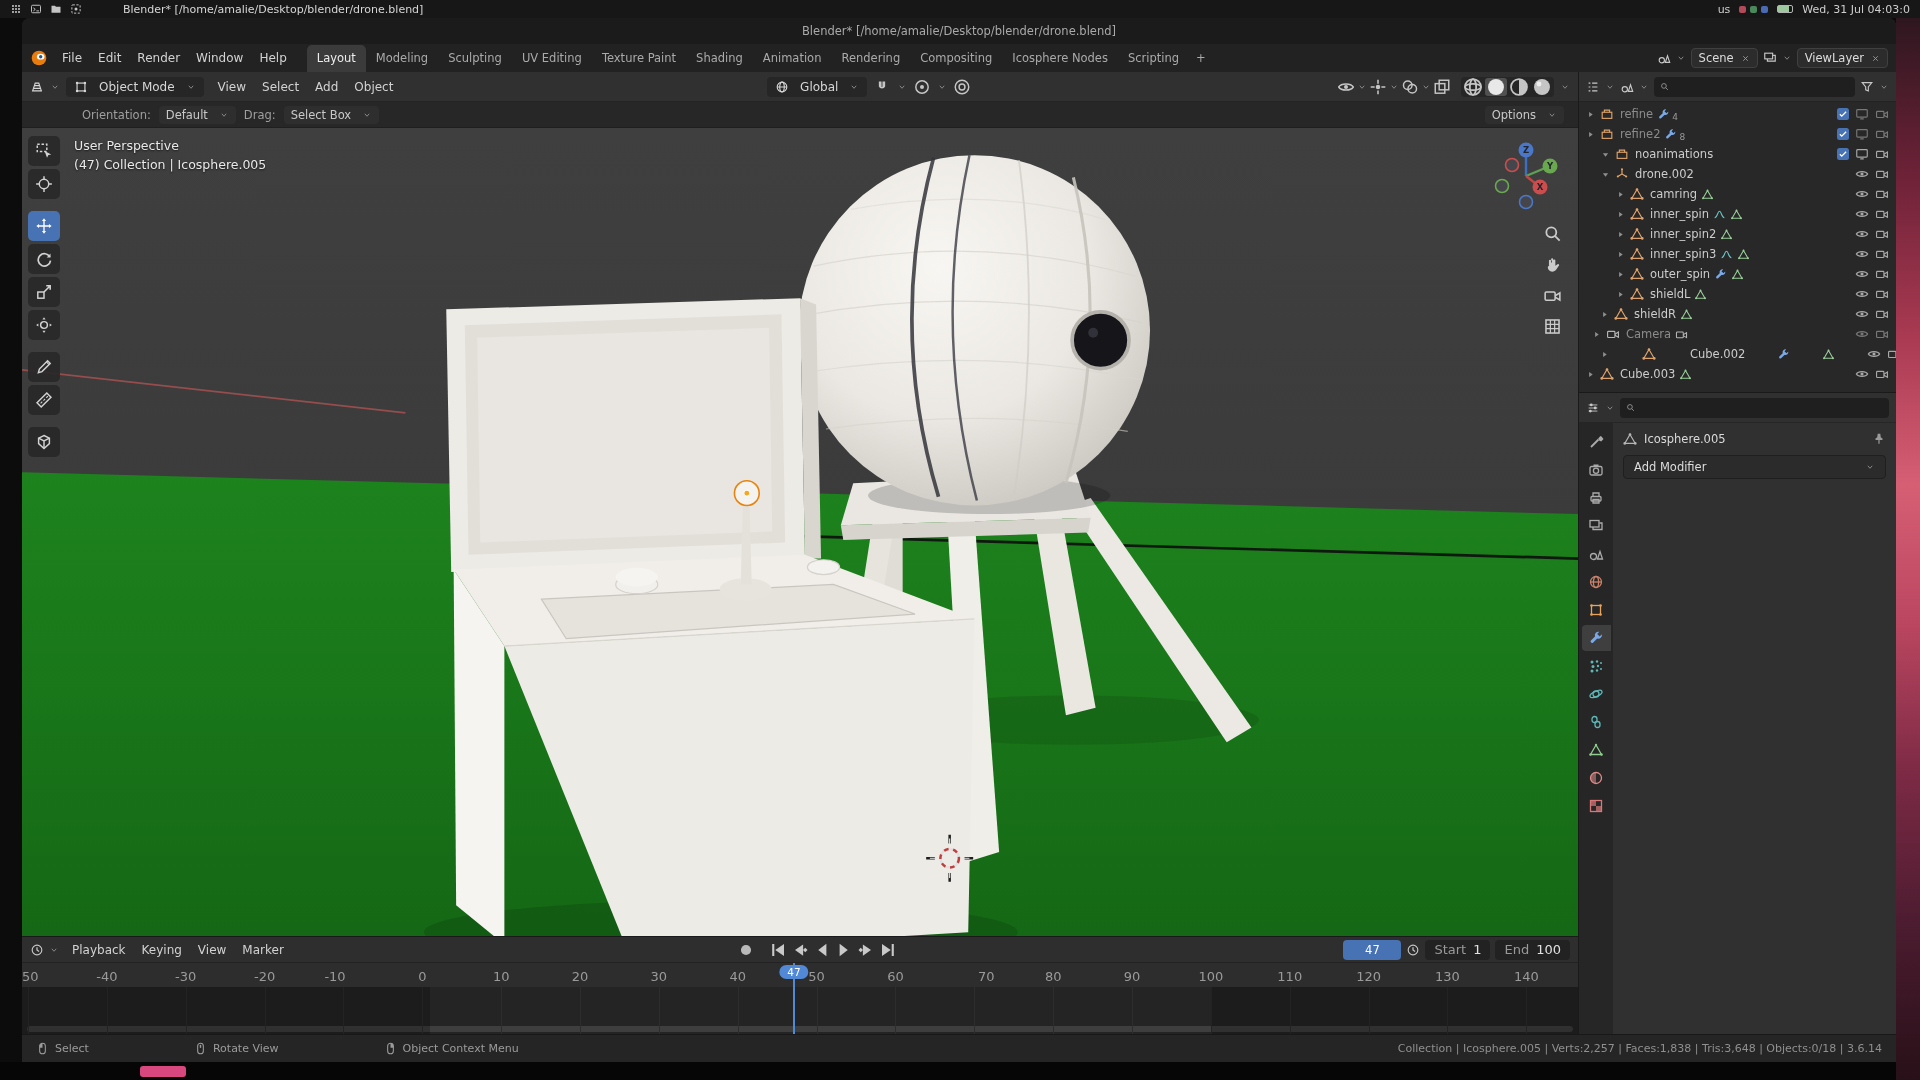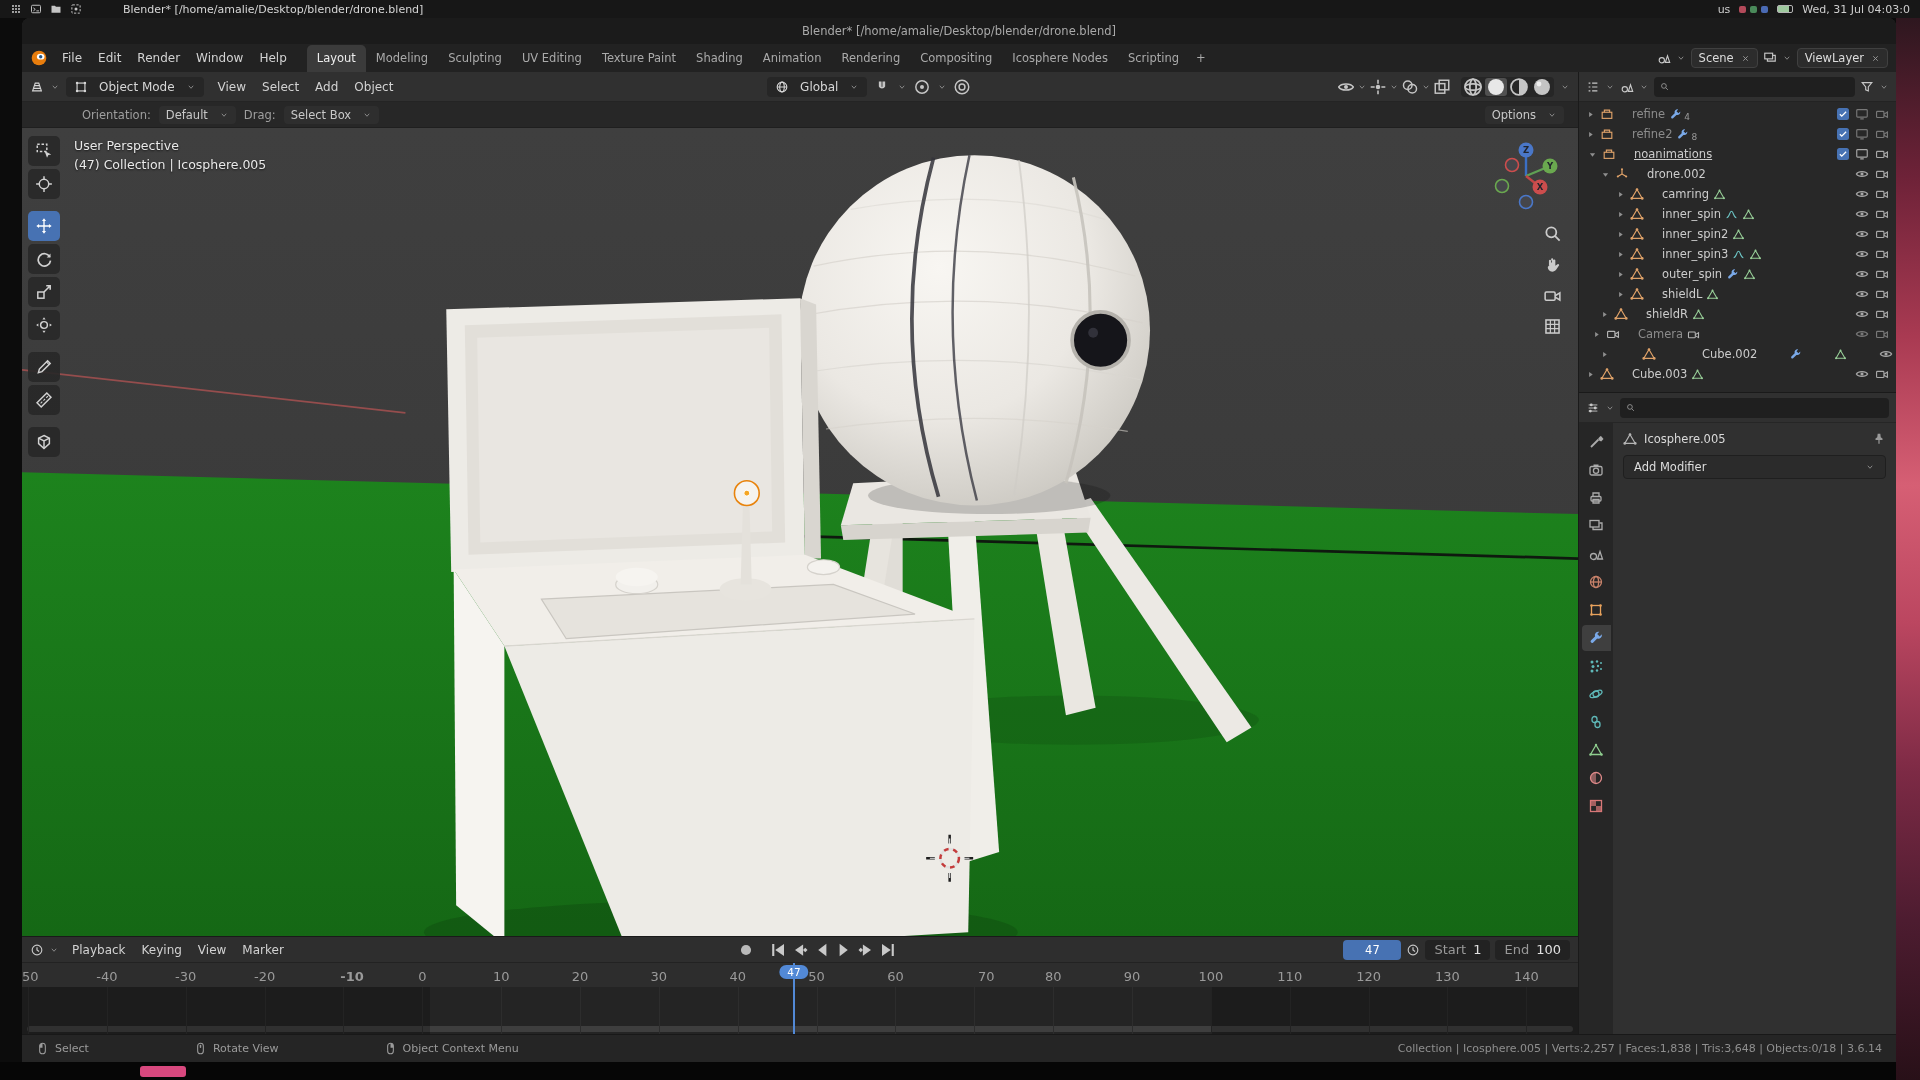--- a/index.html
+++ b/index.html
@@ -109,21 +109,21 @@
     border-bottom:1px solid #232323;flex:none}
   .search{flex:1;height:20px;background:#1f1f1f;border-radius:4px;display:flex;align-items:center;gap:5px;
     padding:0 6px;color:#8a8a8a}
   .search input{flex:1;background:transparent;border:none;outline:none;color:#c5c5c5;font-size:11px;
     font-family:"DejaVu Sans",sans-serif}
   #outliner-rows{flex:1;overflow:hidden;padding-top:2px}
   .orow{height:20px;display:flex;align-items:center;gap:4px;font-size:11.5px;color:#ccc;padding-right:7px}
   .orow .arrow{width:11px;height:11px;color:#8f8f8f}
   .oi{width:14px;height:14px}
   .oi.small{width:13px;height:13px}
-  .olabel{margin-left:14px;white-space:nowrap}
+  .olabel{margin-left:2px;white-space:nowrap}
   .orow.dim .olabel{color:#8b8b8b}
   .badge{font-size:9px;color:#9a9a9a;align-self:flex-end;margin:0 0 2px -2px}
   .oright{margin-left:auto;display:flex;gap:6px;align-items:center;color:#a8a8a8}
   .tgl{width:14px;height:14px}
   .orow.dim .tgl{color:#787878}
   .cbx{width:12px;height:12px;background:var(--accent-blue);border-radius:2.5px;display:inline-flex;
     align-items:center;justify-content:center}
   .cbx svg{width:10px;height:10px}
   .c-orange{color:var(--collection-orange)}
   .c-green{color:var(--mesh-green)}
@@ -728,21 +728,21 @@
             <div class="range-field">
               <label>End</label>
               <span>100</span>
             </div>
           </div>
           <div id="tl-ruler">
               <span class="tick" style="left: 6px;">-50</span>
               <span class="tick" style="left: 84.86px;">-40</span>
               <span class="tick" style="left: 163.72px;">-30</span>
               <span class="tick" style="left: 242.58px;">-20</span>
-              <span class="tick" style="left: 330px; font-weight: bold;">-10</span>
+              <span class="tick" style="left: 313px;">-10</span>
               <span class="tick" style="left: 400.3px;">0</span>
               <span class="tick" style="left: 479.16px;">10</span>
               <span class="tick" style="left: 558.02px;">20</span>
               <span class="tick" style="left: 636.88px;">30</span>
               <span class="tick" style="left: 715.74px;">40</span>
               <span class="tick" style="left: 794.6px;">50</span>
               <span class="tick" style="left: 873.46px;">60</span>
               <span class="tick" style="left: 952.32px; margin-left: 12px;">70</span>
               <span class="tick" style="left: 1031.18px;">80</span>
               <span class="tick" style="left: 1110.04px;">90</span>
@@ -900,21 +900,21 @@
                     </svg>
                   </span>
                   <span class="icon tgl">
                     <svg viewBox="0 0 16 16">
                       <rect x="1.8" y="5" width="8.4" height="7" rx="1" fill="none" stroke="currentColor" stroke-width="1.3"></rect>
                       <path d="M10.2 8.2l4-2.4v6l-4-2.4" fill="none" stroke="currentColor" stroke-width="1.3"></path>
                     </svg>
                   </span>
                 </span>
               </div>
-              <div class="orow" style="padding-left: 8px; text-decoration: underline;">
+              <div class="orow" style="padding-left: 21px;">
                 <span class="icon arrow">
                   <svg viewBox="0 0 16 16">
                     <path d="M4.2 6L8 11.2 11.8 6z" fill="currentColor"></path>
                   </svg>
                 </span>
                 <span class="icon oi c-orange">
                   <svg viewBox="0 0 16 16">
                     <rect x="2.5" y="6" width="11" height="7" fill="none" stroke="currentColor" stroke-width="1.3"></rect>
                     <path d="M5 6V3.5h6V6" fill="none" stroke="currentColor" stroke-width="1.3"></path>
                   </svg>

